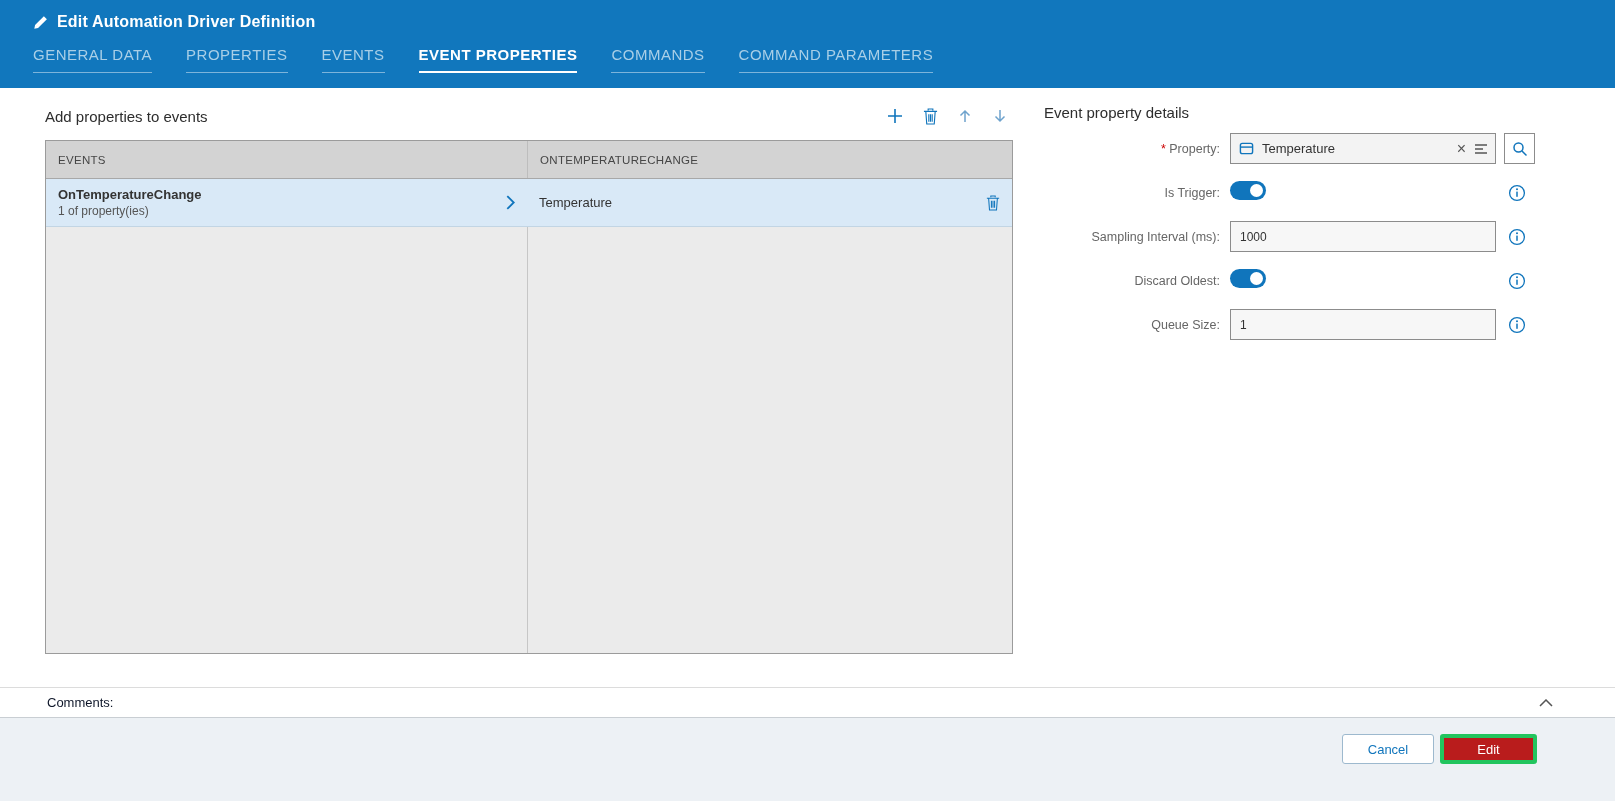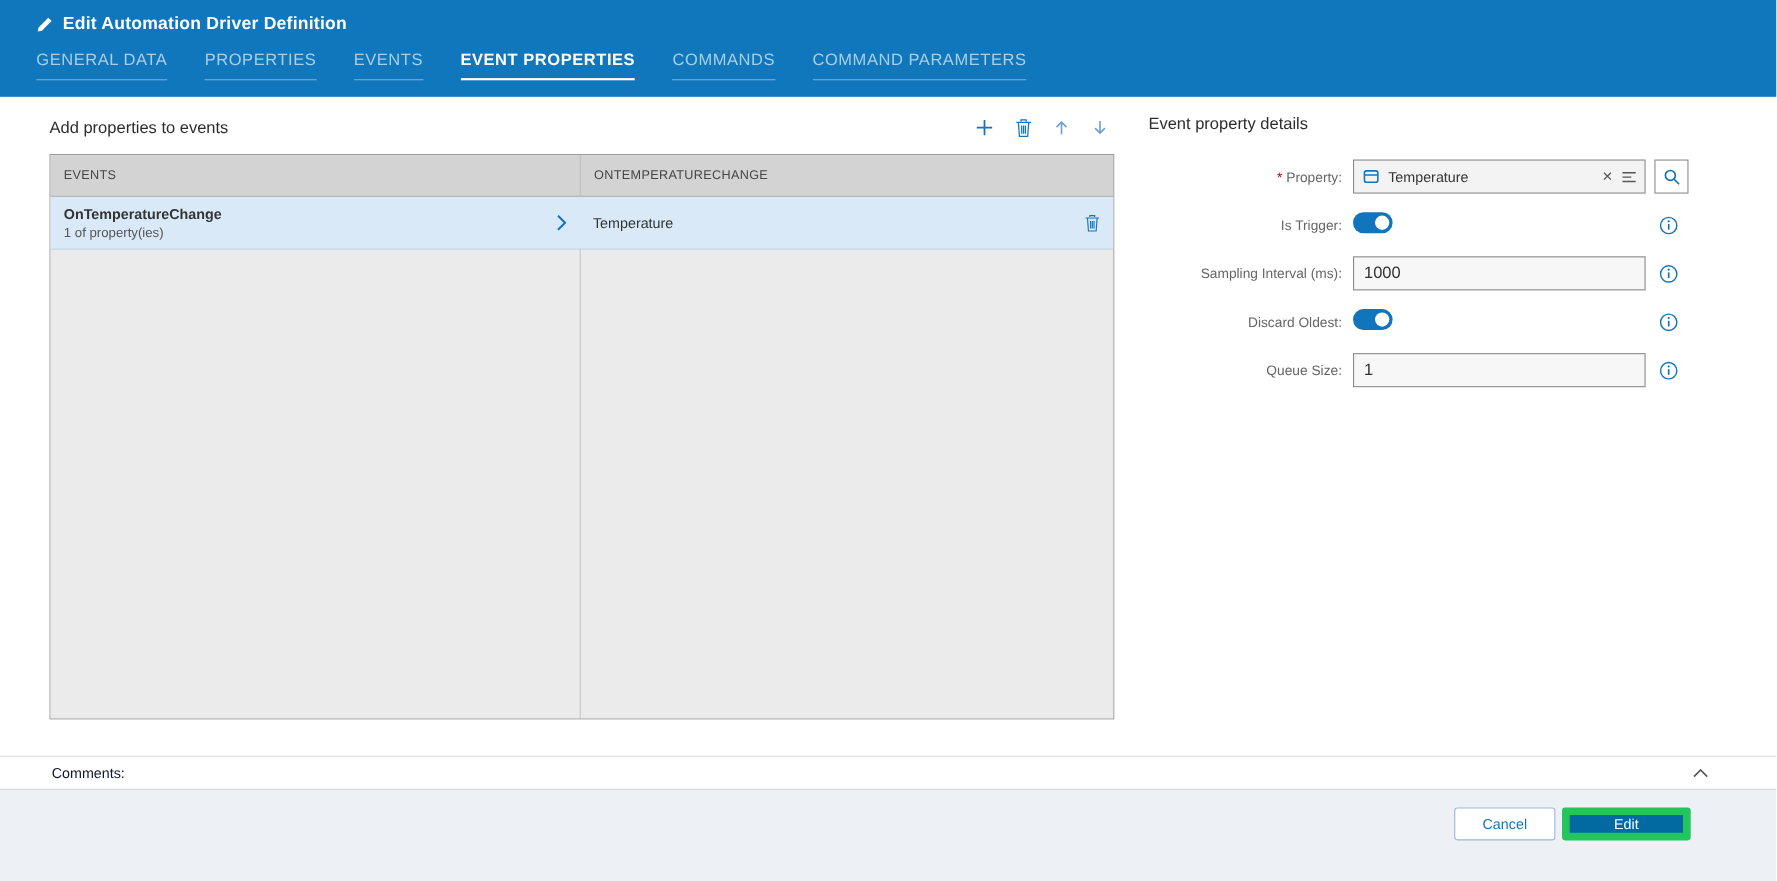--- a/index.html
+++ b/index.html
@@ -32,42 +32,42 @@
   .col-sep{position:absolute;top:0;bottom:0;left:49.8%;width:1px;background:#c6c6c6}
   .trow{display:flex;height:48px;background:#d9e9f7;border-bottom:1px solid #c2d5e4;position:relative;cursor:pointer}
   .cell-events{width:49.8%;display:flex;align-items:center;justify-content:space-between;padding:0 12px}
   .cell-prop{width:50.2%;display:flex;align-items:center;justify-content:space-between;padding:0 12px}
   .event-name{font-size:13px;font-weight:700;color:#333;line-height:15px}
   .event-sub{font-size:12px;color:#555;margin-top:2px}
   .prop-name{font-size:13px;color:#333}
 
   
   .right-panel{flex:1;padding:16px 0 0 31px}
-  .details-title{font-size:15px;color:#2d2d2d;font-weight:400;margin-bottom:24px}
+  .details-title{font-size:15px;color:#2d2d2d;font-weight:400;margin-bottom:12px}
   .field-row{display:grid;grid-template-columns:186px 270px 34px;align-items:center;height:31px;margin-bottom:13px}
   .field-label{text-align:right;padding-right:10px;font-size:12.5px;color:#666;white-space:nowrap}
   .req{color:#c00}
   .lookup{display:flex;align-items:center;height:31px;border:1px solid #8c8c8c;background:#f3f3f3;padding:0 7px 0 8px;gap:8px;width:266px}
   .lookup-text{flex:1;font-size:13px;color:#333}
   .mini-btn{background:none;border:none;cursor:pointer;display:flex;align-items:center;justify-content:center;padding:0}
   .clear-x{font-size:16px;color:#555;line-height:1}
   .search-btn{width:31px;height:31px;border:1px solid #8c8c8c;background:#fff;display:flex;align-items:center;justify-content:center;cursor:pointer;margin-left:4px}
-  .text-input{height:31px;width:266px;border:1px solid #8c8c8c;background:#f7f7f7;font-size:15px;color:#333;padding:0 9px;font-family:inherit}
+  .text-input{height:31px;width:266px;border:1px solid #8c8c8c;background:#f7f7f7;font-size:12px;color:#333;padding:0 9px;font-family:inherit}
   .toggle{width:36px;height:19px;border-radius:10px;background:#1075bc;position:relative;cursor:pointer;border:none}
   .toggle .knob{position:absolute;right:3px;top:3px;width:13px;height:13px;border-radius:50%;background:#fff}
   .info-cell{display:flex;justify-content:center;align-items:center;cursor:pointer}
 
   
   .comments{height:31px;border-top:1px solid #dcdcdc;border-bottom:1px solid #c9ced3;display:flex;align-items:center;justify-content:space-between;padding:0 62px 0 47px;flex:none;background:#fff}
   .comments-label{font-size:13px;color:#0f172a}
   .collapse-btn{background:none;border:none;cursor:pointer;display:flex;align-items:center}
   .footer{flex:none;height:83px;background:#edf1f5;display:flex;justify-content:flex-end;align-items:flex-start;padding:16px 78px 0 0;gap:6px}
   .btn{height:30px;border-radius:3px;font-size:13px;cursor:pointer;font-family:inherit}
   .btn-cancel{width:92px;background:#fff;border:1px solid #9db9ce;color:#1075bc}
-  .btn-edit{width:117px;background:#0369a1;border:7px solid #22c55e;color:#fff}
+  .btn-edit{width:97px;background:#b91c1c;border:4px solid #22c55e;color:#fff}
 </style>
 </head>
 <body>
 
 <div class="app">
 
   <header class="topbar">
     <div class="title-row">
       <span style="display:flex">
         <svg width="15" height="15" viewBox="0 0 16 16">

